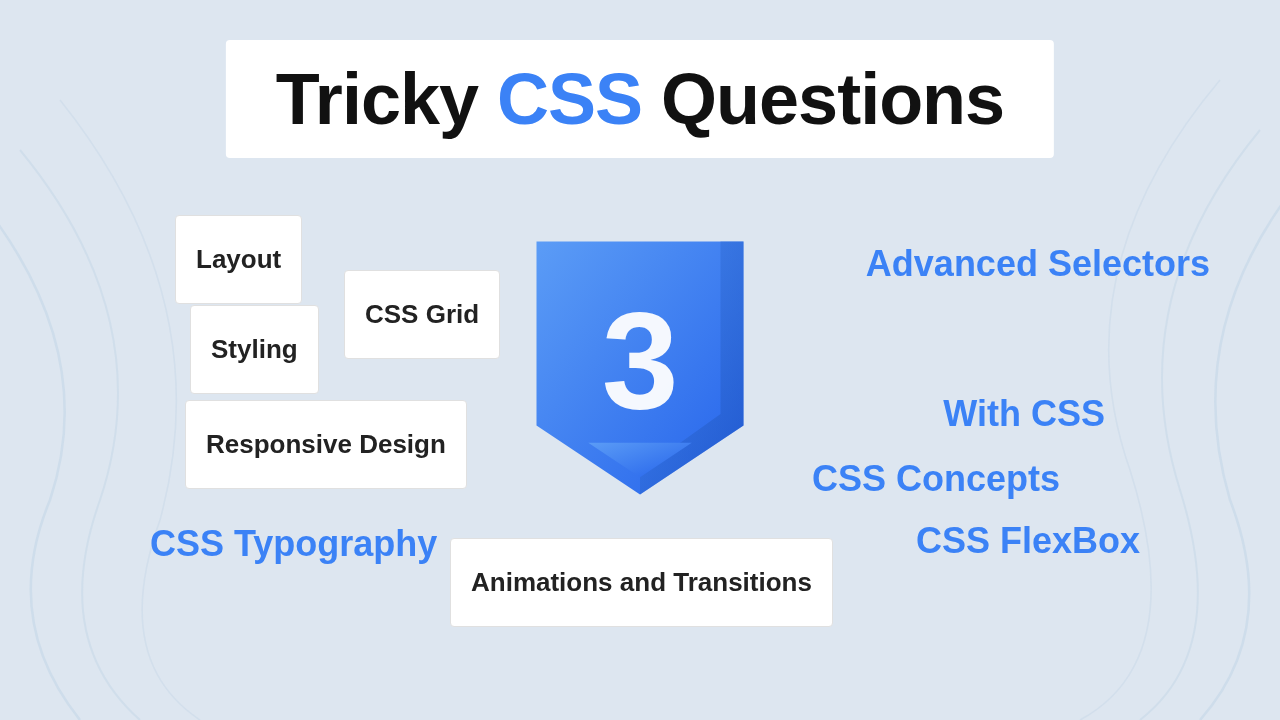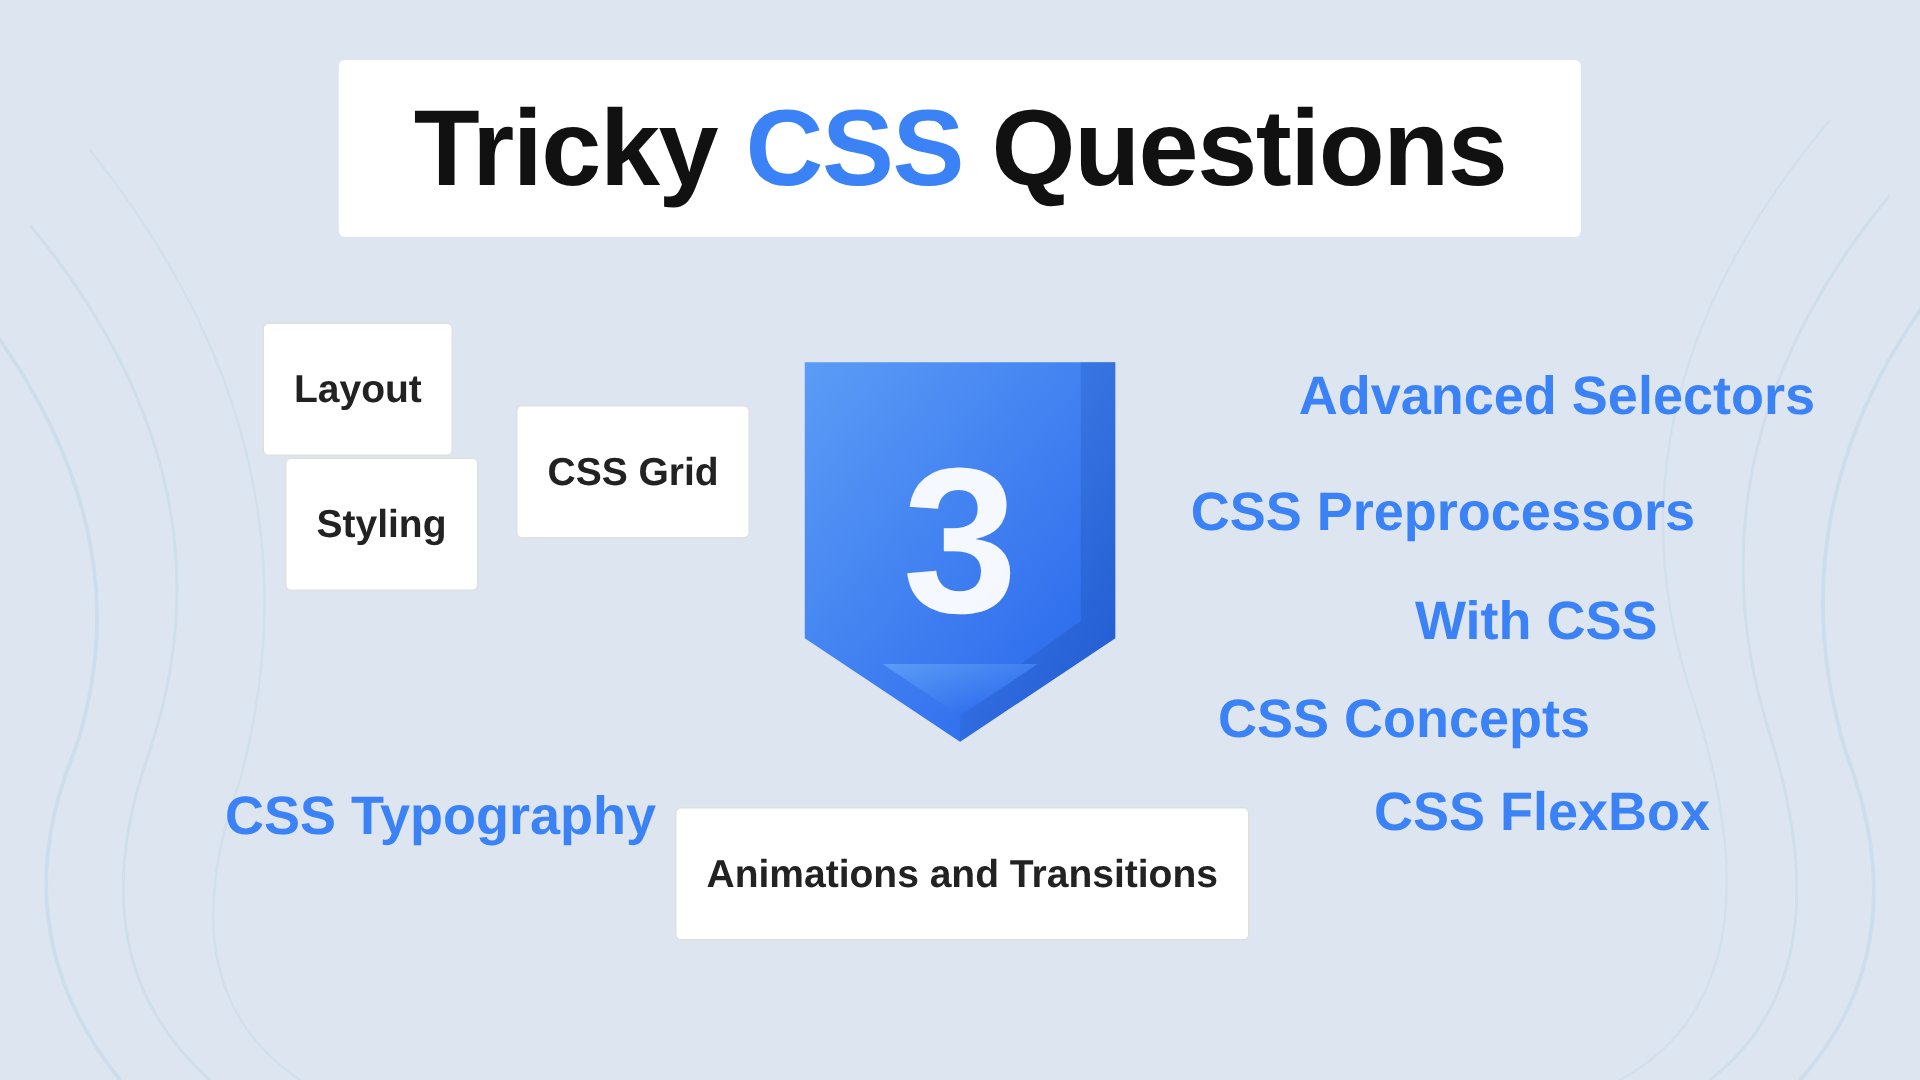--- a/index.html
+++ b/index.html
@@ -197,36 +197,36 @@
   </div>
 
   <div class="badge badge-outline badge-css-grid">
     <span>CSS Grid</span>
   </div>
 
   <div class="badge badge-outline badge-styling">
     <span>Styling</span>
   </div>
 
+  <div class="badge badge-outline badge-responsive">
+    <span>Responsive Design</span>
+  </div>
 
   <div class="badge badge-blue badge-css-typography">
     <span>CSS Typography</span>
   </div>
 
   <div class="badge badge-outline badge-animations">
     <span>Animations and Transitions</span>
   </div>
 
   <div class="badge badge-blue badge-advanced">
     <span>Advanced Selectors</span>
   </div>
 
-  <div class="badge badge-blue badge-preprocessors">
-    <span>CSS Preprocessors</span>
-  </div>
 
   <div class="badge badge-blue badge-with-css">
     <span>With CSS</span>
   </div>
 
   <div class="badge badge-blue badge-concepts">
     <span>CSS Concepts</span>
   </div>
 
   <div class="badge badge-blue badge-flexbox">

